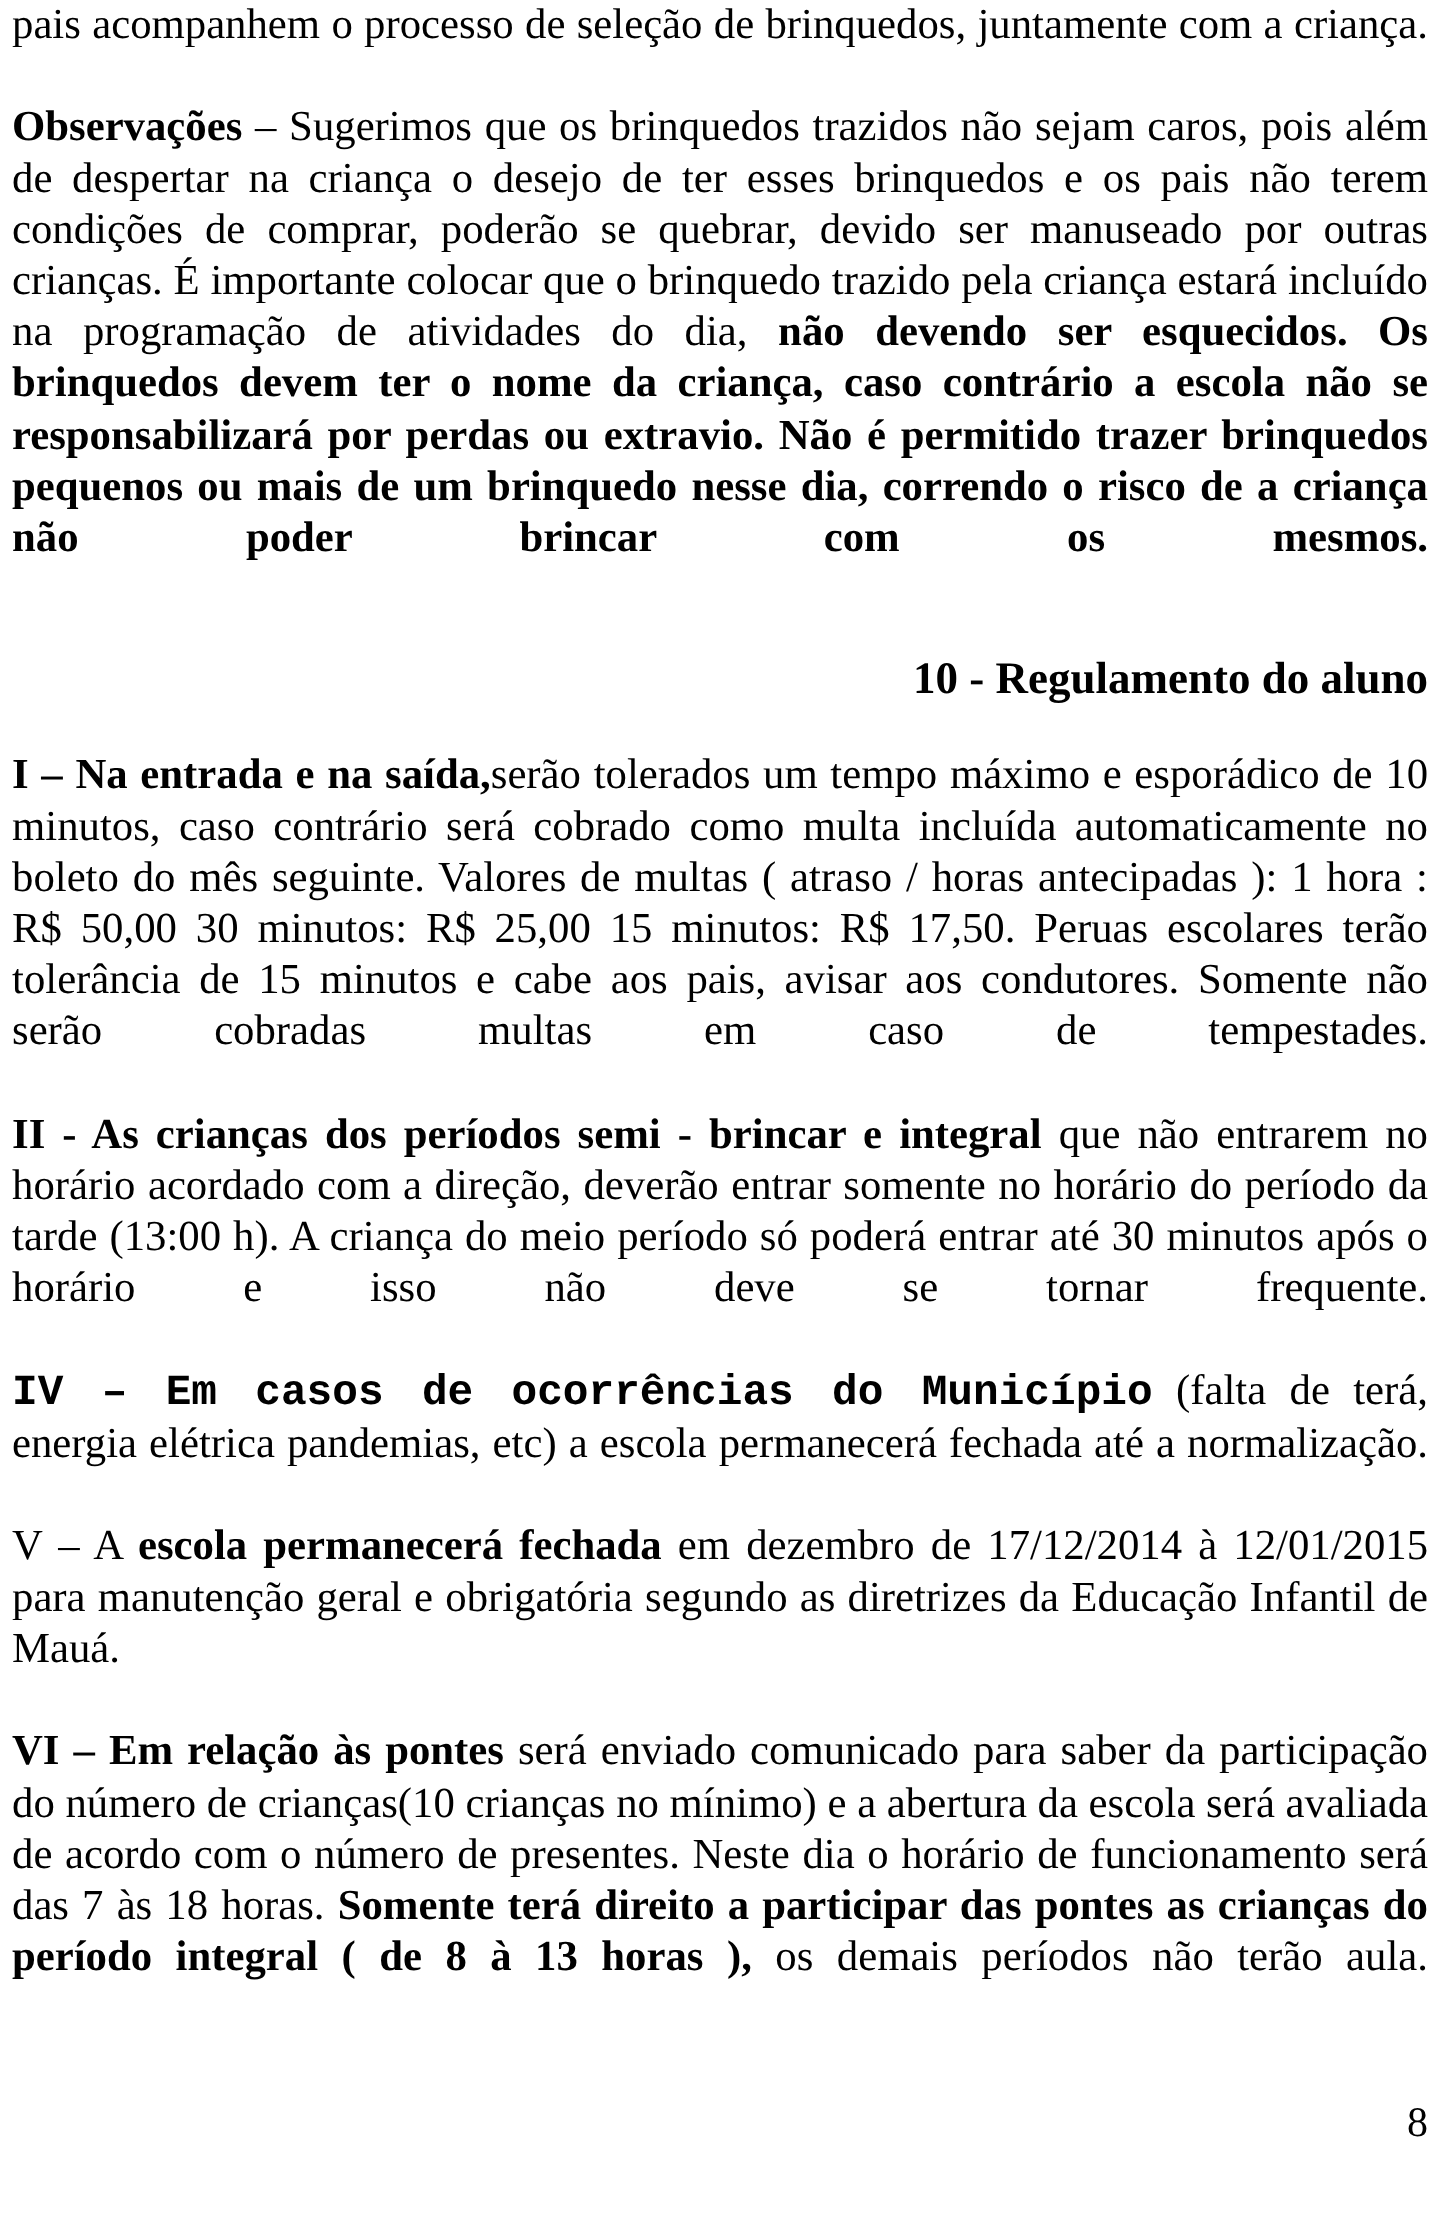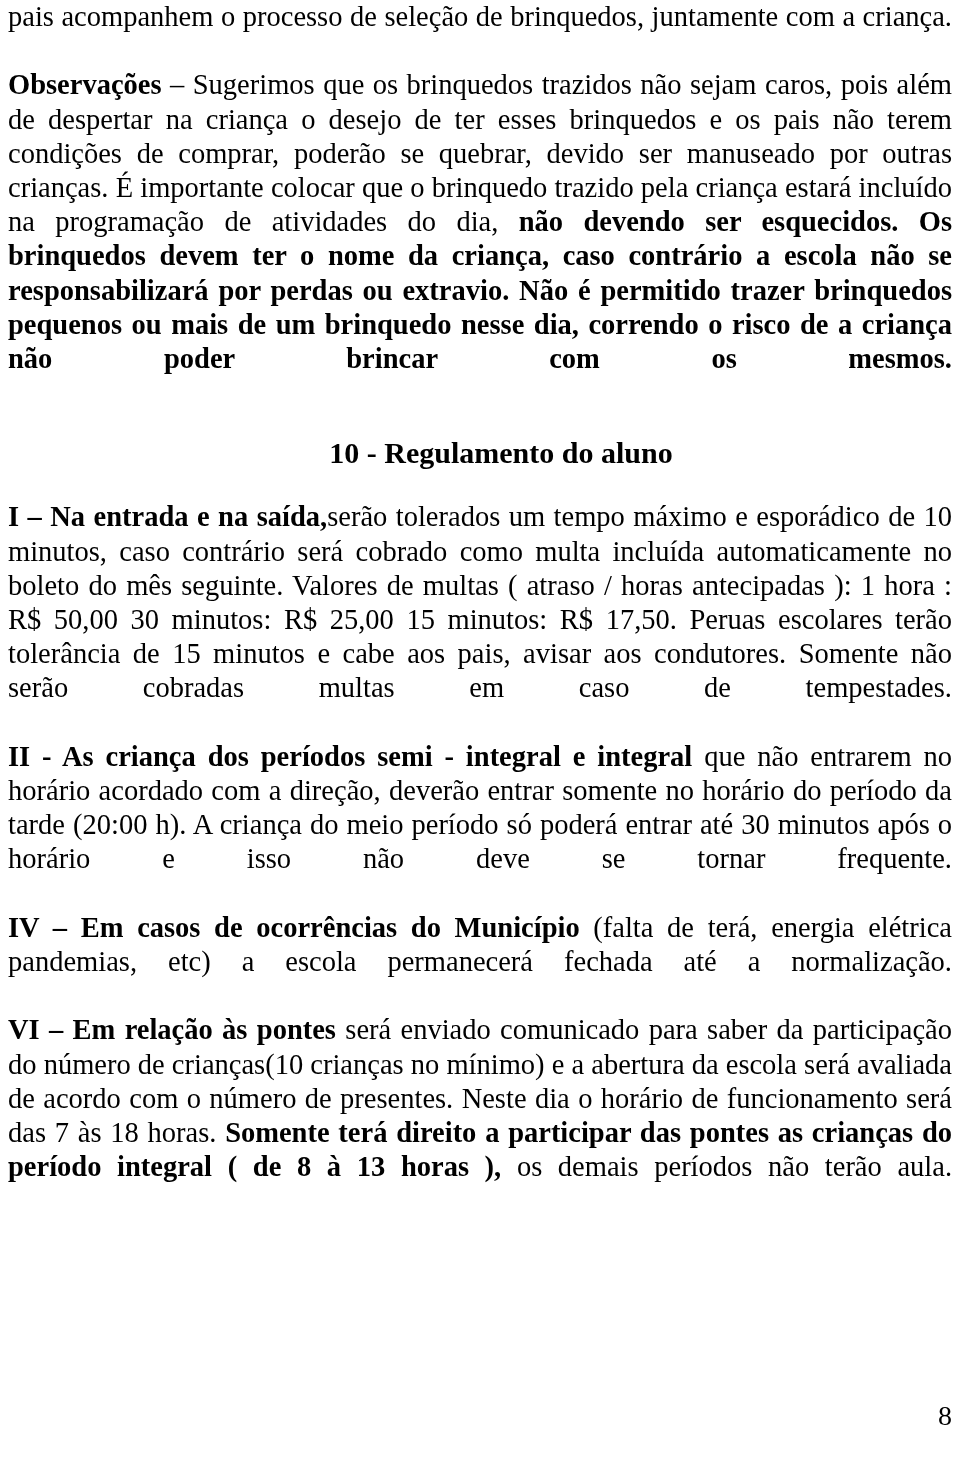--- a/index.html
+++ b/index.html
@@ -30,21 +30,21 @@
     letter-spacing: 0.0px;
     word-spacing: 0.0px;
     hyphens: none;
   }
   .heading {
     font-size: 30px;
     line-height: 34px;
     font-weight: bold;
     margin: 0;
     padding-left: 42px;
-    text-align: center;
+    text-align: right;
   }
   .gap-before-heading { height: 26px; }
   .gap-after-heading { height: 30px; }
   .pagenum {
     position: absolute;
     right: 8px;
     bottom: 6px;
     font-size: 28px;
     line-height: 32px;
     text-align: right;
@@ -74,28 +74,31 @@
 
   <div class="heading">10 - Regulamento do aluno</div>
 
   <div class="gap-after-heading"></div>
 
   <div class="block">
     <p class="para"><span style="font-weight: bold;">I – Na entrada e na saída,</span><span>serão tolerados um tempo máximo e esporádico de 10 minutos, caso contrário será cobrado como multa incluída automaticamente no boleto do mês seguinte. Valores de multas ( atraso / horas antecipadas ): 1 hora : R$ 50,00  30 minutos: R$ 25,00 15 minutos: R$ 17,50. Peruas escolares terão tolerância de 15 minutos e cabe aos pais, avisar aos condutores. Somente não serão cobradas multas em caso de tempestades.</span></p>
   </div>
 
   <div class="block">
-    <p class="para"><span style="font-weight: bold;">II - As criança dos períodos semi - integral e integral</span><span> que não entrarem no horário acordado com a direção, deverão entrar somente no horário do período da tarde (20:00 h). A criança do meio período só poderá entrar até 30 minutos após o horário e isso não deve se tornar frequente.</span></p>
+    <p class="para"><span style="font-weight: bold;">II - As crianças dos períodos semi - brincar e integral</span><span> que não entrarem no horário acordado com a direção, deverão entrar somente no horário do período da tarde (13:00 h). A criança do meio período só poderá entrar até 30 minutos após o horário e isso não deve se tornar frequente.</span></p>
   </div>
 
 
   <div class="block">
-    <p class="para"><span style="font-weight: bold;">IV – Em casos de ocorrências do Município</span><span> (falta de terá, energia elétrica pandemias, etc) a escola permanecerá fechada até a normalização.</span></p>
+    <p class="para"><span style="font-weight: bold; font-family: Liberation Mono, monospace;">IV – Em casos de ocorrências do Município</span><span> (falta de terá, energia elétrica pandemias, etc) a escola permanecerá fechada até a normalização.</span></p>
   </div>
 
+  <div class="block">
+    <p class="para"><span>V – A </span><span style="font-weight: bold;">escola permanecerá fechada</span><span> em dezembro de 17/12/2014 à 12/01/2015 para manutenção geral e obrigatória segundo as diretrizes da Educação Infantil de Mauá.</span></p>
+  </div>
 
   <div class="block">
     <p class="para"><span style="font-weight: bold;">VI – Em relação às pontes</span><span> será enviado comunicado para saber da participação do número de crianças(10 crianças no mínimo) e a abertura da escola será avaliada de acordo com o número de presentes. Neste dia o horário de funcionamento será das 7 às 18 horas. </span><span style="font-weight: bold;">Somente terá direito a participar das pontes as crianças do período integral ( de 8 à 13 horas ),</span><span> os demais períodos não terão aula.</span></p>
   </div>
 
   <div class="pagenum">8</div>
 
 </div>
 
 </body></html>

